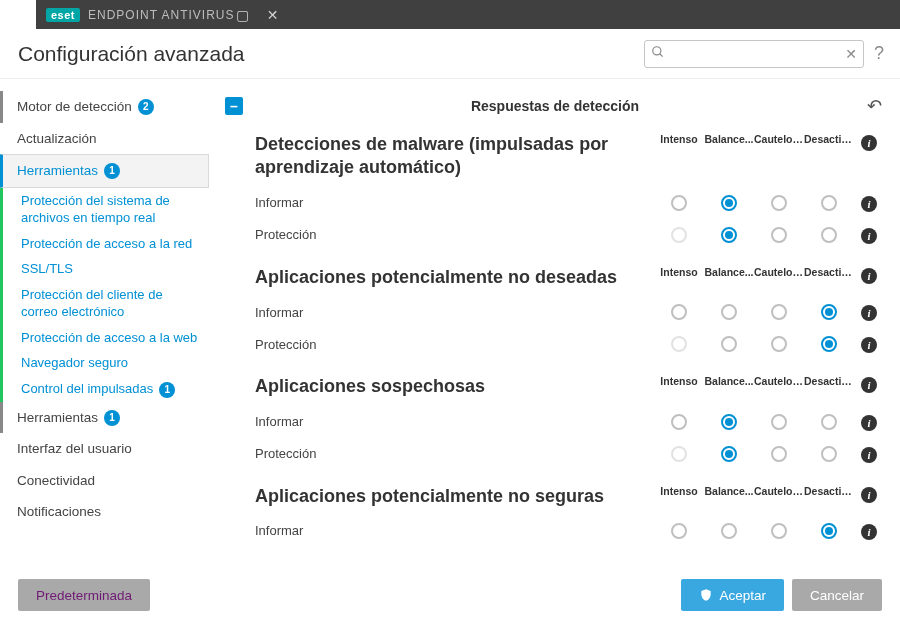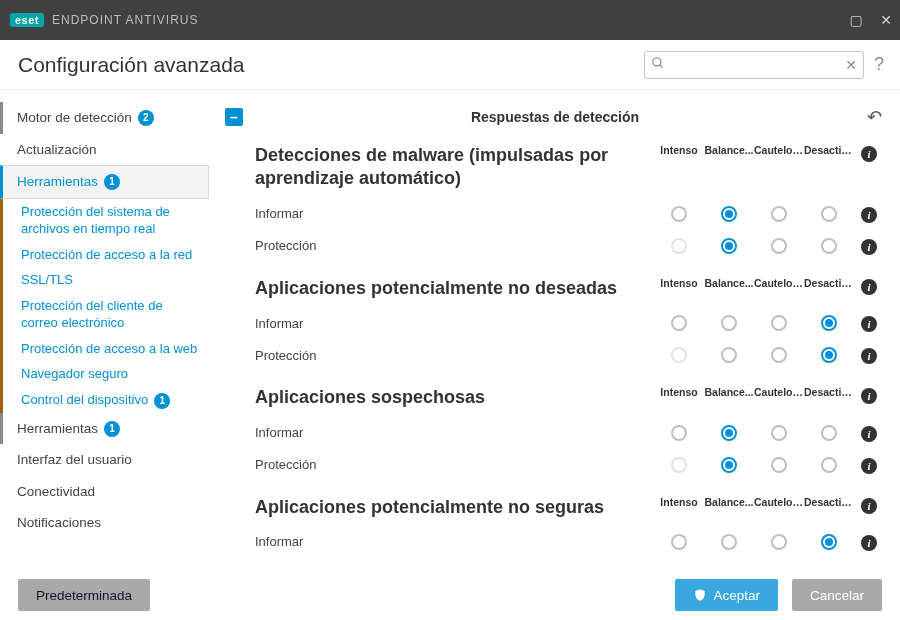--- a/index.html
+++ b/index.html
@@ -1,19 +1,19 @@
 <!DOCTYPE html>
 <html><head>
 <meta charset="utf-8">
 <style>
   * { box-sizing: border-box; margin: 0; padding: 0; font-family: "Segoe UI", Arial, sans-serif; }
   body { width: 900px; height: 620px; background: #fff; overflow: hidden; position: relative; }
 
   
-  .titlebar { height: 40px; background: #404040; display: flex; align-items: center; justify-content: space-between; padding: 0 6px 0 10px; }
+  .titlebar { height: 29px; background: #404040; display: flex; align-items: center; padding: 0 6px 0 10px; margin-left: 36px; }
   .brand { display:flex; align-items:center; gap:8px; }
   .brand-logo { background:#00a6a6; color:#fff; font-weight:700; font-size:11px; padding:1px 5px; border-radius:2px; letter-spacing:0.5px; }
   .brand-text { color:#bcbcbc; font-size:12px; letter-spacing:1px; }
   .win-btns { display:flex; gap:14px; }
   .win-btn { color:#d0d0d0; font-size:14px; cursor:pointer; width:16px; text-align:center; }
 
   
   .header { height: 50px; display:flex; align-items:center; justify-content:space-between; padding: 0 16px 0 18px; border-bottom:1px solid #eee; }
   .page-title { font-size:21px; font-weight:400; color:#333; }
   .header-right { display:flex; align-items:center; gap:10px; }
@@ -23,21 +23,21 @@
   .search-box .xicon { color:#888; font-size:14px; cursor:pointer; }
   .help-q { color:#8a8a8a; font-size:18px; cursor:pointer; }
 
   
   .body { display:flex; height:calc(620px - 28px - 50px - 50px); }
   .sidebar { width:215px; padding:12px 6px 0 0; overflow:hidden; }
   .side-item { display:flex; align-items:center; padding:7px 8px 7px 14px; font-size:13.5px; color:#444; cursor:pointer; border-left:3px solid transparent; line-height:1.3; }
   .side-item.top { font-weight:400; }
   .side-item.active { border-left-color:#0090d4; color:#0090d4; background:#f3f3f3; border:1px solid #d9d9d9; border-left:3px solid #0090d4; border-radius:1px; }
   .side-item.top.accent { border-left-color:#888; }
-  .side-sub { color:#0090d4; font-size:13px; padding:4px 8px 4px 18px; cursor:pointer; line-height:1.35; border-left:3px solid #a16207; }
+  .side-sub { color:#0090d4; font-size:13px; padding:4px 8px 4px 18px; cursor:pointer; line-height:1.35; border-left:3px solid #22c55e; }
   .badge { display:inline-flex; align-items:center; justify-content:center; min-width:16px; height:16px; border-radius:8px; background:#0090d4; color:#fff; font-size:10px; font-weight:600; margin-left:6px; padding:0 4px; }
 
   
   .main { flex:1; padding:12px 2px 0 10px; position:relative; }
   .content-scroll { height:100%; overflow-y:auto; padding-right:14px; }
   .section-head { display:flex; align-items:center; gap:10px; padding:4px 2px 12px 0; }
   .collapse-btn { width:18px; height:18px; background:#0090d4; color:#fff; display:flex; align-items:center; justify-content:center; font-weight:700; font-size:14px; border-radius:2px; cursor:pointer; }
   .section-title { font-weight:600; font-size:14px; color:#333; flex:1;text-align:center; }
   .revert-icon { color:#555; font-size:18px; cursor:pointer; }
 
@@ -54,24 +54,24 @@
   .radio-cells { display:flex; }
   .radio-cell { width:50px; display:flex; align-items:center; justify-content:center; }
   .radio { width:16px; height:16px; border:2px solid #bfbfbf; border-radius:50%; display:flex; align-items:center; justify-content:center; cursor:pointer; }
   .radio.disabled { opacity:.45; cursor:default; }
   .radio.selected { border-color:#0090d4; }
   .radio.selected::after { content:""; width:8px; height:8px; background:#0090d4; border-radius:50%; }
 
   
   .footer { position:absolute; bottom:0; left:0; right:0; height:50px; display:flex; align-items:center; justify-content:space-between; padding:0 18px; background:#fff; }
   .btn { height:32px; padding:0 18px; border:none; border-radius:2px; font-size:13.5px; cursor:pointer; display:inline-flex; align-items:center; gap:6px; }
-  .btn-default { background:#a9a9a9; color:#0f172a; }
+  .btn-default { background:#a9a9a9; color:#701a75; }
   .btn-primary { background:#3aa8e0; color:#fff; }
   .btn-secondary { background:#a9a9a9; color:#fff; }
-  .footer-right { display:flex; gap:14px; }
+  .footer-right { display:flex; gap:8px; }
   .shield-icon { width:14px; height:14px; }
 
   
   .content-scroll::-webkit-scrollbar { width:8px; }
   .content-scroll::-webkit-scrollbar-thumb { background:#d3d3d3; border-radius:4px; }
   .content-scroll::-webkit-scrollbar-track { background:#f3f3f3; }
 </style>
 </head>
 <body>
 
@@ -116,21 +116,21 @@
       <div class="side-item top active">
         <span>Herramientas</span>
         <span class="badge">1</span>
       </div>
       <div class="side-sub"><span>Protección del sistema de archivos en tiempo real</span></div>
       <div class="side-sub"><span>Protección de acceso a la red</span></div>
       <div class="side-sub"><span>SSL/TLS</span></div>
       <div class="side-sub"><span>Protección del cliente de correo electrónico</span></div>
       <div class="side-sub"><span>Protección de acceso a la web</span></div>
       <div class="side-sub"><span>Navegador seguro</span></div>
-      <div class="side-sub"><span>Control del dispositivo</span><span class="badge">1</span></div>
+      <div class="side-sub"><span>Control del impulsadas</span><span class="badge">1</span></div>
       <div class="side-item top accent">
         <span>Herramientas</span>
         <span class="badge">1</span>
       </div>
       <div class="side-item top">
         <span>Interfaz del usuario</span>
       </div>
       <div class="side-item top">
         <span>Conectividad</span>
       </div>

